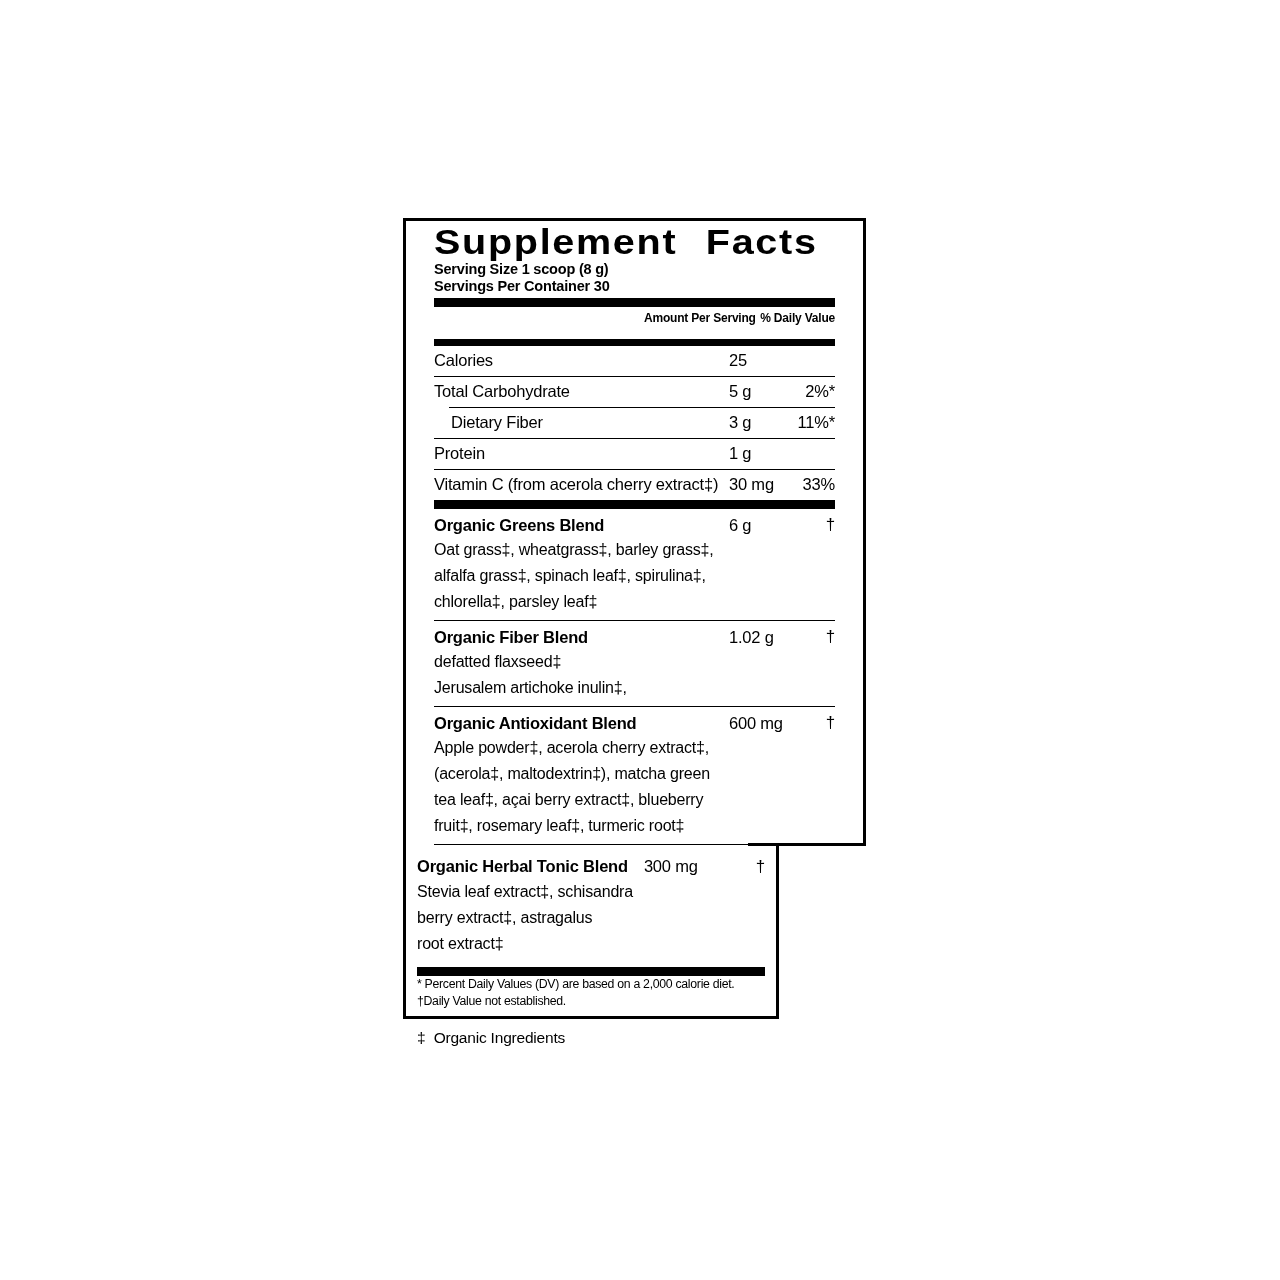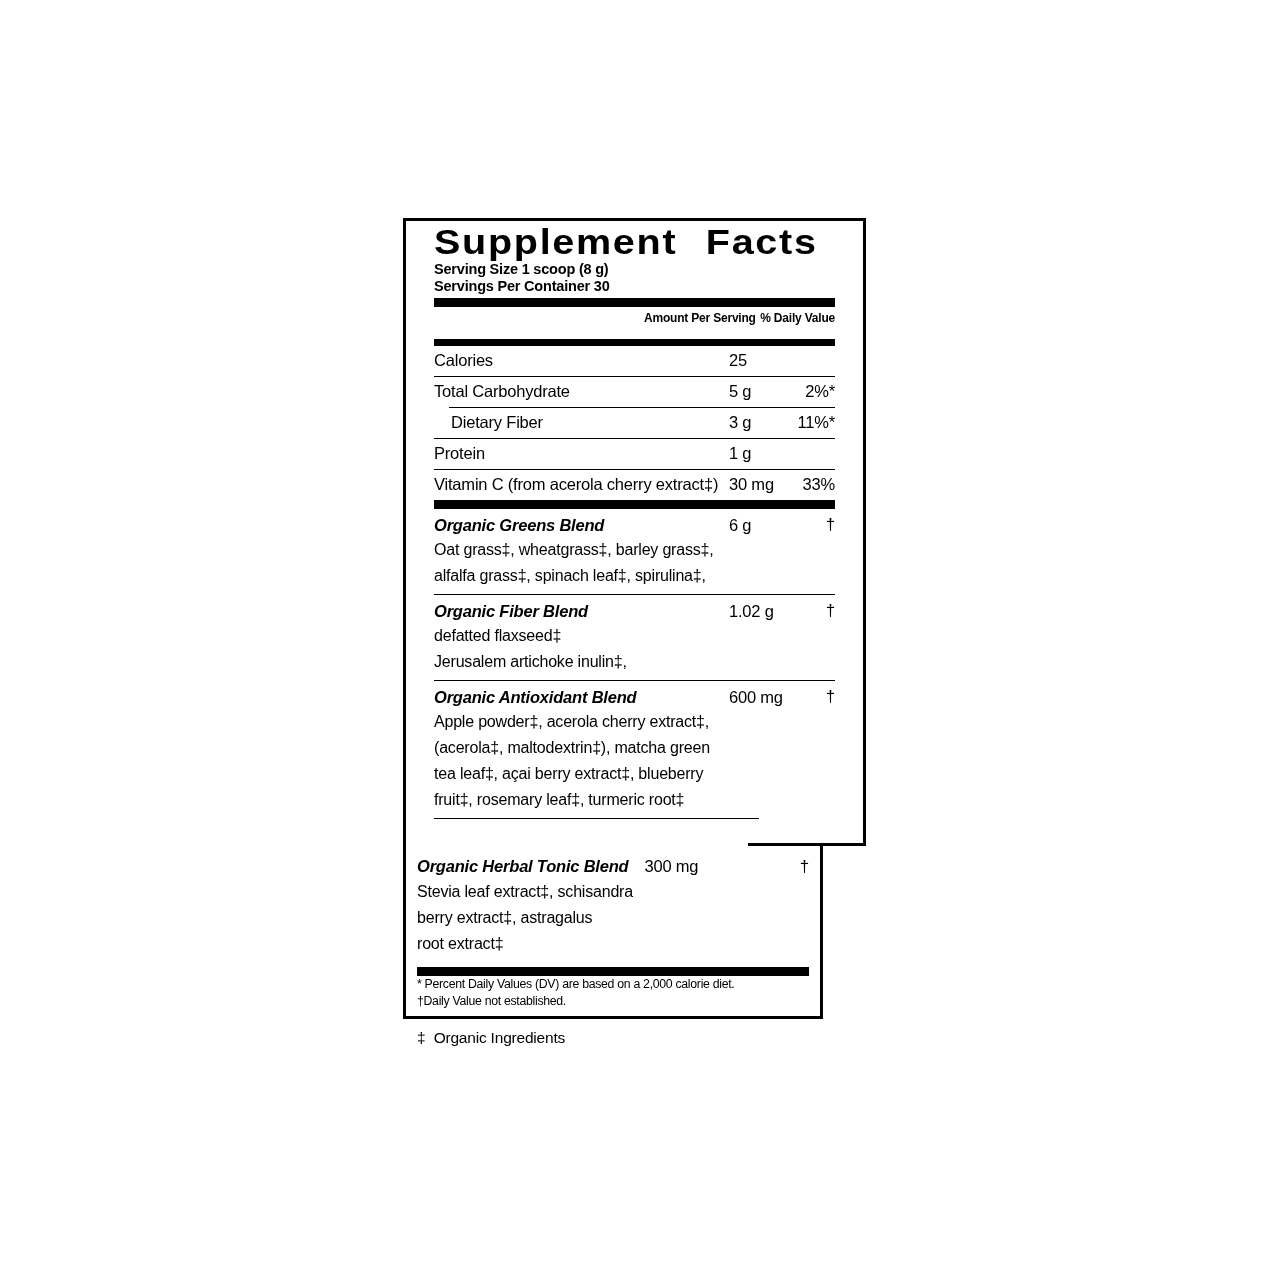--- a/index.html
+++ b/index.html
@@ -38,21 +38,21 @@
   .step {
     position: absolute;
     top: 625px;
     left: 345px;
     width: 118px;
     height: 3px;
     background: #000;
   }
   .box-narrow {
     box-sizing: border-box;
-    width: 420px;
+    width: 376px;
     border: 3px solid #000;
     border-top: none;
     padding: 0 11px 6px;
     background: #fff;
   }
   .sf-title {
     font-size: 35px;
     font-weight: 900;
     line-height: 38px;
     margin-top: 2px;
@@ -94,21 +94,21 @@
   .n-dv { position: absolute; right: 0; top: 3px; white-space: nowrap; }
   .divider { height: 1px; background: #000; }
   .divider.ind { margin-left: 15px; }
   .divider.short { width: 325px; }
   .blend { padding: 4px 0 5px; }
   .b-head {
     position: relative;
     line-height: 24px;
     font-size: 16.5px;
   }
-  .b-name { font-weight: 700; white-space: nowrap; font-style: italic; }
+  .b-name { font-weight: 700; white-space: nowrap; }
   .b-head .n-amt { top: 0; }
   .b-head .n-dv { top: 0; font-size: 17px; }
   .b-line {
     font-size: 16px;
     line-height: 26px;
     white-space: nowrap;
   }
   .b-head-flex {
     display: flex;
     align-items: baseline;
@@ -191,20 +191,21 @@
       <div class="bar bar3"></div>
 
       <div class="blend">
         <div class="b-head">
           <span class="b-name">Organic Greens Blend</span>
           <span class="n-amt">6 g</span>
           <span class="n-dv">†</span>
         </div>
         <div class="b-line">Oat grass‡, wheatgrass‡, barley grass‡,</div>
         <div class="b-line">alfalfa grass‡, spinach leaf‡, spirulina‡,</div>
+        <div class="b-line">chlorella‡, parsley leaf‡</div>
       </div>
       <div class="divider"></div>
 
       <div class="blend">
         <div class="b-head">
           <span class="b-name">Organic Fiber Blend</span>
           <span class="n-amt">1.02 g</span>
           <span class="n-dv">†</span>
         </div>
         <div class="b-line">defatted flaxseed‡</div>

